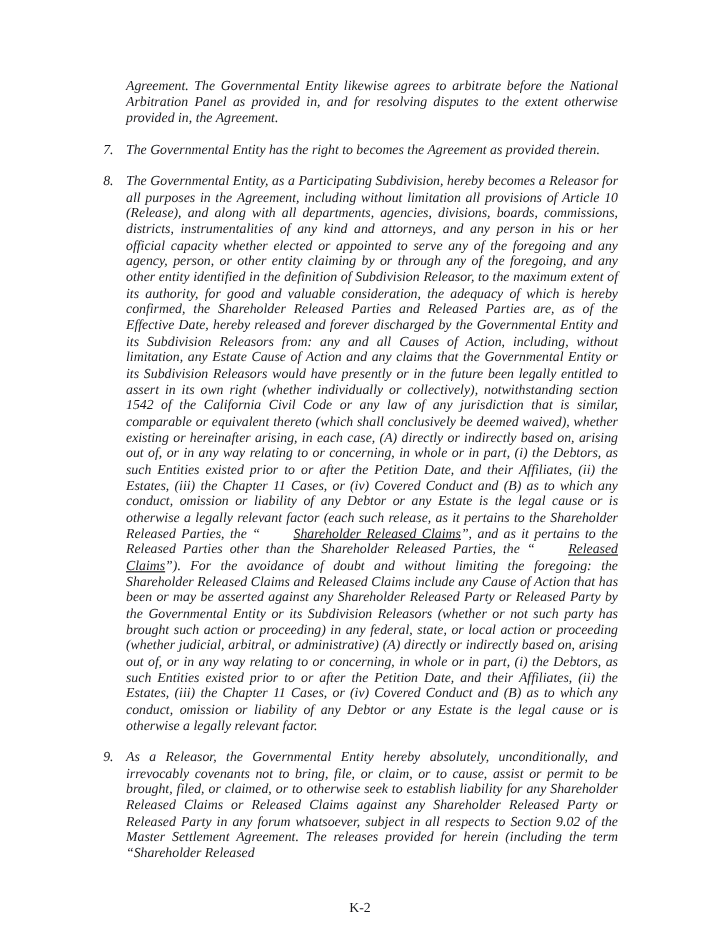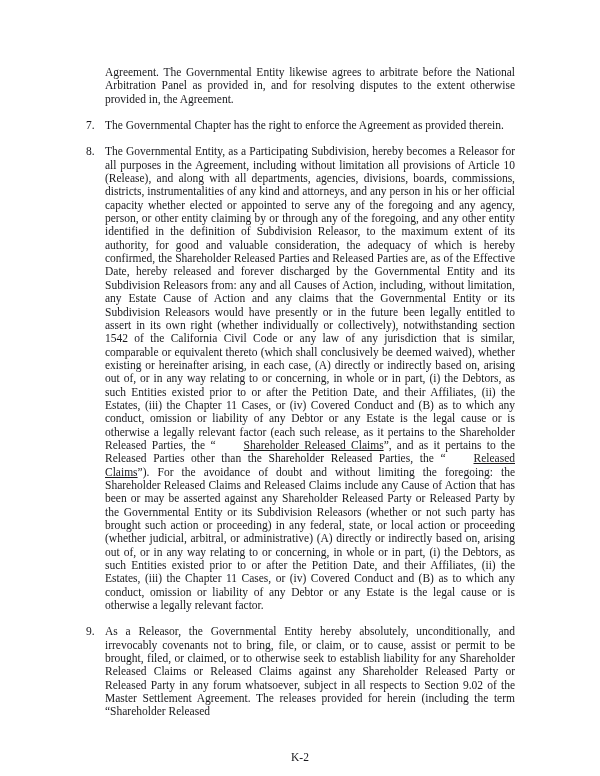--- a/index.html
+++ b/index.html
@@ -16,20 +16,21 @@
     width: 600px;
     height: 776px;
     background: #ffffff;
     overflow: hidden;
   }
   .content {
     padding: 66px 85px 0 86px;
     font-size: 11.5px;
     line-height: 13.35px;
     text-align: justify;
+    font-style: italic;
   }
   p { margin: 0; }
   .hang { padding-left: 19px; }
   .list-item {
     position: relative;
     padding-left: 19px;
     margin-top: 13px;
   }
   .num {
     position: absolute;
@@ -50,21 +51,21 @@
 </head>
 <body>
 
 <div class="page">
   <div class="content">
 
     <p class="hang">Agreement.  The Governmental Entity likewise agrees to arbitrate before the National Arbitration Panel as provided in, and for resolving disputes to the extent otherwise provided in, the Agreement.</p>
 
     <div class="list-item">
       <span class="num">7.</span>
-      <p>The Governmental Chapter has the right to enforce the Agreement as provided therein.</p>
+      <p>The Governmental Entity has the right to becomes the Agreement as provided therein.</p>
     </div>
 
     <div class="list-item">
       <span class="num">8.</span>
       <p><span>The Governmental Entity, as a Participating Subdivision, hereby becomes a Releasor for all purposes in the Agreement, including without limitation all provisions of Article 10 (Release), and along with all departments, agencies, divisions, boards, commissions, districts, instrumentalities of any kind and attorneys, and any person in his or her official capacity whether elected or appointed to serve any of the foregoing and any agency, person, or other entity claiming by or through any of the foregoing, and any other entity identified in the definition of Subdivision Releasor, to the maximum extent of its authority, for good and valuable consideration, the adequacy of which is hereby confirmed, the Shareholder Released Parties and Released Parties are, as of the Effective Date, hereby released and forever discharged by the Governmental Entity and its Subdivision Releasors from: any and all Causes of Action, including, without limitation, any Estate Cause of Action and any claims that the Governmental Entity or its Subdivision Releasors would have presently or in the future been legally entitled to assert in its own right (whether individually or collectively), notwithstanding section 1542 of the California Civil Code or any law of any jurisdiction that is similar, comparable or equivalent thereto (which shall conclusively be deemed waived), whether existing or hereinafter arising, in each case, (A) directly or indirectly based on, arising out of, or in any way relating to or concerning, in whole or in part, (i) the Debtors, as such Entities existed prior to or after the Petition Date, and their Affiliates, (ii) the Estates, (iii) the Chapter 11 Cases, or (iv) Covered Conduct and (B) as to which any conduct, omission or liability of any Debtor or any Estate is the legal cause or is otherwise a legally relevant factor (each such release, as it pertains to the Shareholder Released Parties, the “</span><span class="underline">Shareholder Released Claims</span><span>”, and as it pertains to the Released Parties other than the Shareholder Released Parties, the “</span><span class="underline">Released Claims</span><span>”).  For the avoidance of doubt and without limiting the foregoing: the Shareholder Released Claims and Released Claims include any Cause of Action that has been or may be asserted against any Shareholder Released Party or Released Party by the Governmental Entity or its Subdivision Releasors (whether or not such party has brought such action or proceeding) in any federal, state, or local action or proceeding (whether judicial, arbitral, or administrative) (A) directly or indirectly based on, arising out of, or in any way relating to or concerning, in whole or in part, (i) the Debtors, as such Entities existed prior to or after the Petition Date, and their Affiliates, (ii) the Estates, (iii) the Chapter 11 Cases, or (iv) Covered Conduct and (B) as to which any conduct, omission or liability of any Debtor or any Estate is the legal cause or is otherwise a legally relevant factor.</span></p>
     </div>
 
     <div class="list-item">
       <span class="num">9.</span>
       <p>As a Releasor, the Governmental Entity hereby absolutely, unconditionally, and irrevocably covenants not to bring, file, or claim, or to cause, assist or permit to be brought, filed, or claimed, or to otherwise seek to establish liability for any Shareholder Released Claims or Released Claims against any Shareholder Released Party or Released Party in any forum whatsoever, subject in all respects to Section 9.02 of the Master Settlement Agreement.  The releases provided for herein (including the term “Shareholder Released</p>

